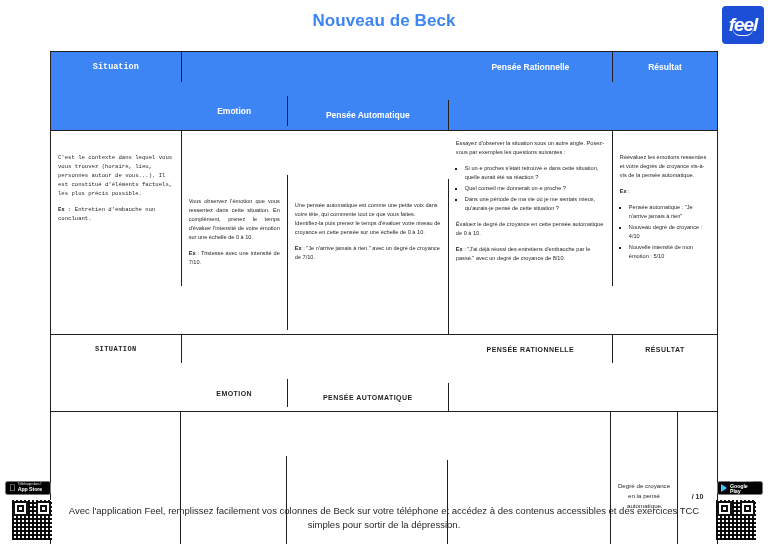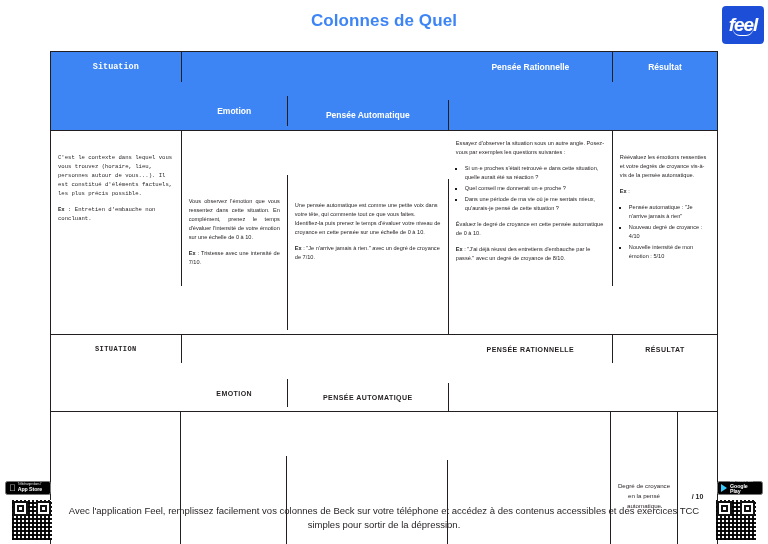--- a/index.html
+++ b/index.html
@@ -284,21 +284,21 @@
     text-align: center;
     font-size: 9.5px;
     line-height: 1.5;
     color: #231f20;
   }
 </style>
 </head>
 <body>
 
 <div id="page-header">
-  <div id="page-title">Colonnes de Quel</div>
+  <div id="page-title">Nouveau de Beck</div>
   <div id="brand-logo">
     <span>feel</span>
     <span class="logo-underline"></span>
   </div>
 </div>
 
 <div id="worksheet">
 
   <div class="wrow row-titles">
     <div class="wcell c-sit">Situation</div>

